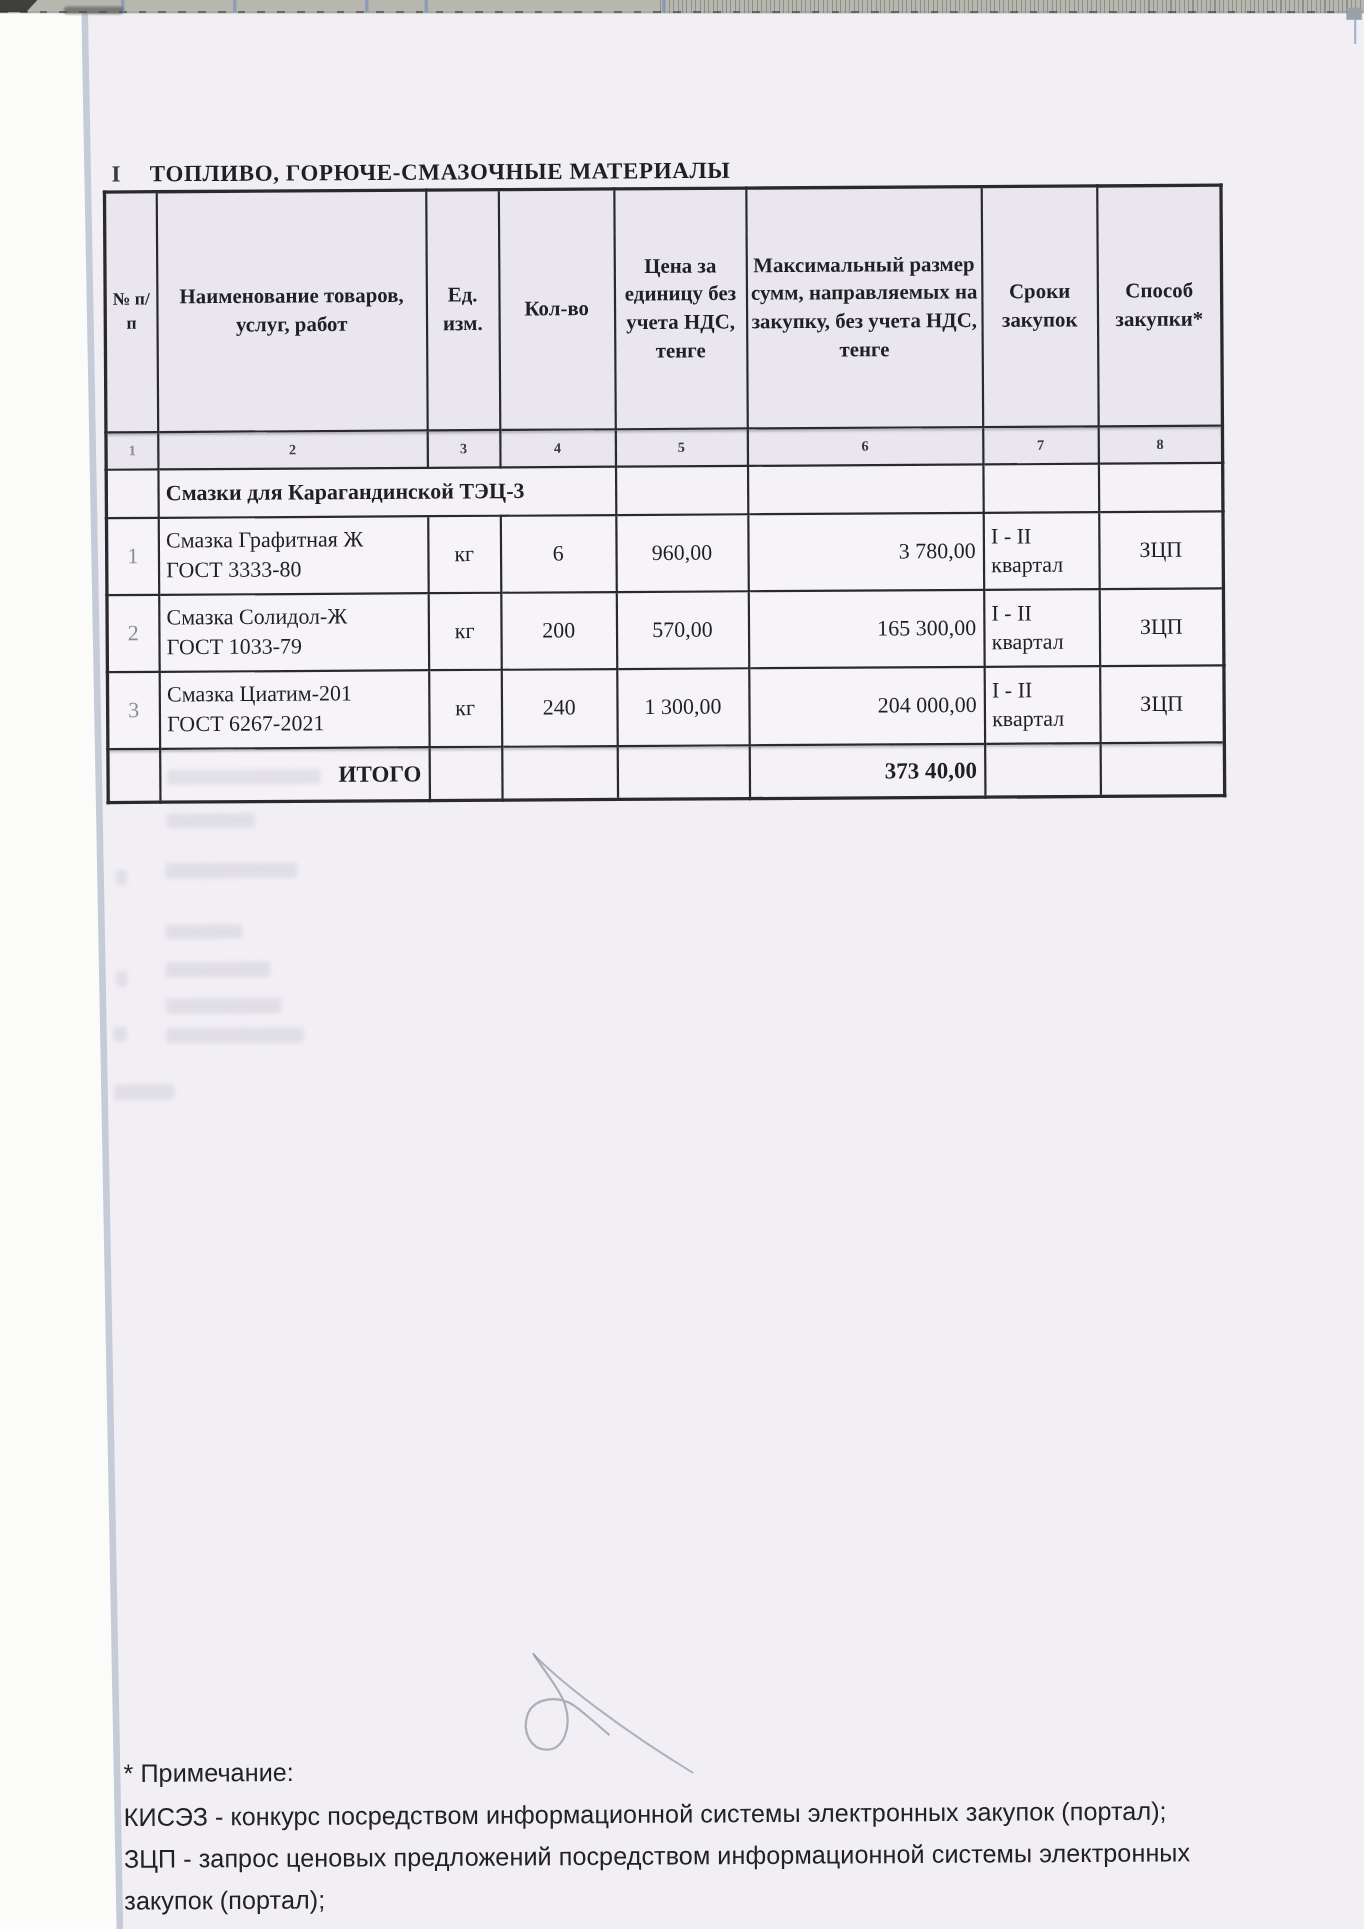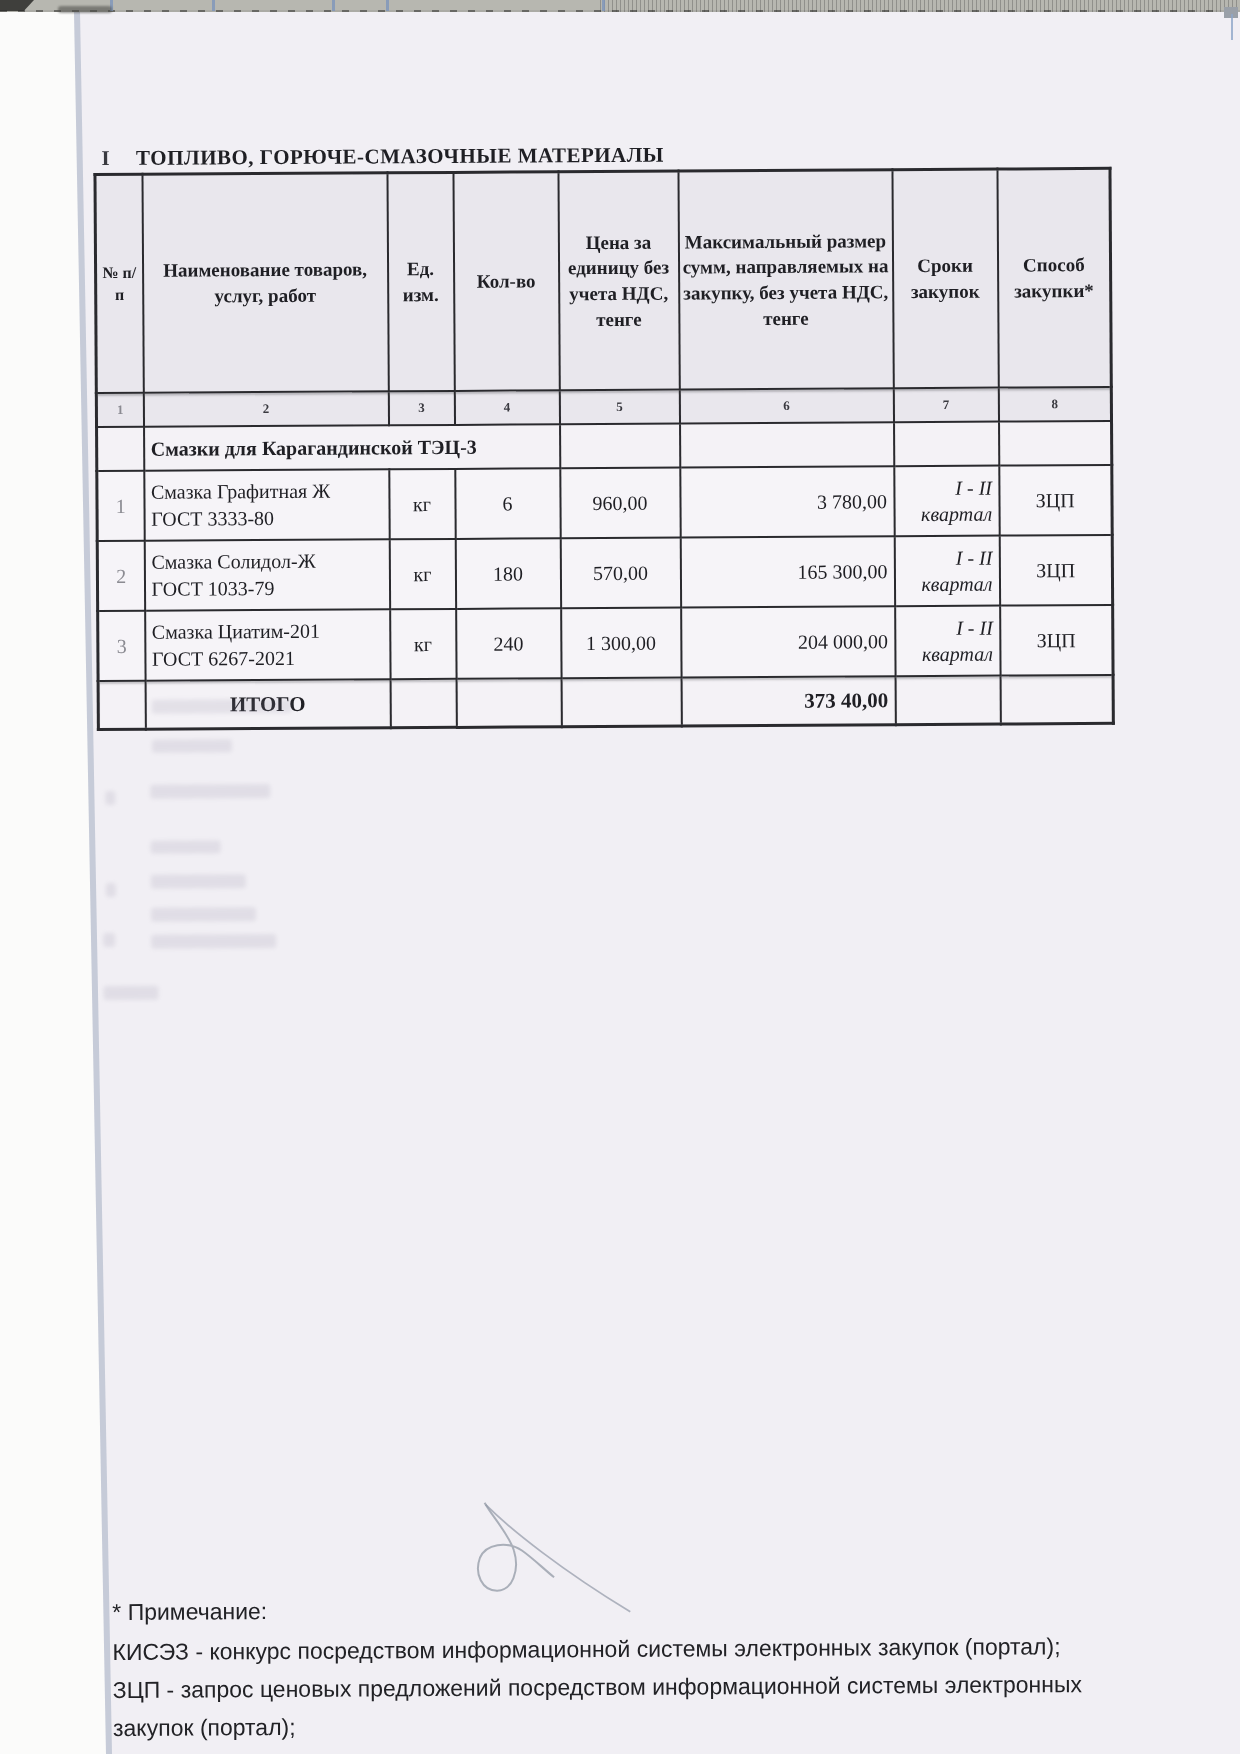--- a/index.html
+++ b/index.html
@@ -49,25 +49,25 @@
   tr.nums td{height:28px;background:#e9e7ed;font-size:13px;font-weight:bold;text-align:center;
     color:#3a3a40;box-shadow:inset 0 3px 2px -1px rgba(120,120,125,.45);}
   tr.nums td.dim{color:#8b8b92;}
   tr.sec td{height:38px;background:#f4f2f6;}
   td.sec-name{font-size:20px;font-weight:bold;white-space:nowrap;padding-left:8px;}
   tr.data td{height:64px;background:#f6f4f8;font-size:20px;}
   td.c-num{text-align:center;color:#8b8b92;font-size:18px;}
   td.c-name{text-align:left;white-space:pre-line;line-height:1.35;padding-left:8px;}
   td.c-unit,td.c-qty,td.c-price,td.c-method{text-align:center;}
   td.c-total{text-align:right;padding-right:16px;}
-  td.c-term{text-align:right;white-space:pre-line;line-height:1.3;font-style:italic;}
+  td.c-term{text-align:left;white-space:pre-line;line-height:1.3;}
   td.c-method{font-size:21px;}
   tr.total td{height:42px;background:#f4f2f6;font-weight:bold;font-size:21px;
     box-shadow:inset 0 3px 2px -1px rgba(120,120,125,.40);}
-  td.t-label{text-align:center;padding-left:8px;}
+  td.t-label{text-align:right;padding-left:8px;}
   td.t-total{text-align:right;padding-right:16px;}
 
   
   .ghost{position:absolute;background:#8d87a0;opacity:.16;filter:blur(2px);border-radius:3px;}
 
   .signature{position:absolute;left:455px;top:1485px;}
 
   .footnote{position:absolute;left:105px;top:1590px;width:1060px;
     font-family:"Liberation Sans", sans-serif;font-size:23px;color:#222226;}
   .footnote .fline{white-space:nowrap;height:38px;line-height:38px;}
@@ -152,21 +152,21 @@
           <td class="c-total">3 780,00</td>
           <td class="c-term">I - II
 квартал</td>
           <td class="c-method">ЗЦП</td>
         </tr>
         <tr class="data">
           <td class="c-num">2</td>
           <td class="c-name">Смазка Солидол-Ж
 ГОСТ 1033-79</td>
           <td class="c-unit">кг</td>
-          <td class="c-qty">180</td>
+          <td class="c-qty">200</td>
           <td class="c-price">570,00</td>
           <td class="c-total">165 300,00</td>
           <td class="c-term">I - II
 квартал</td>
           <td class="c-method">ЗЦП</td>
         </tr>
         <tr class="data">
           <td class="c-num">3</td>
           <td class="c-name">Смазка Циатим-201
 ГОСТ 6267-2021</td>

